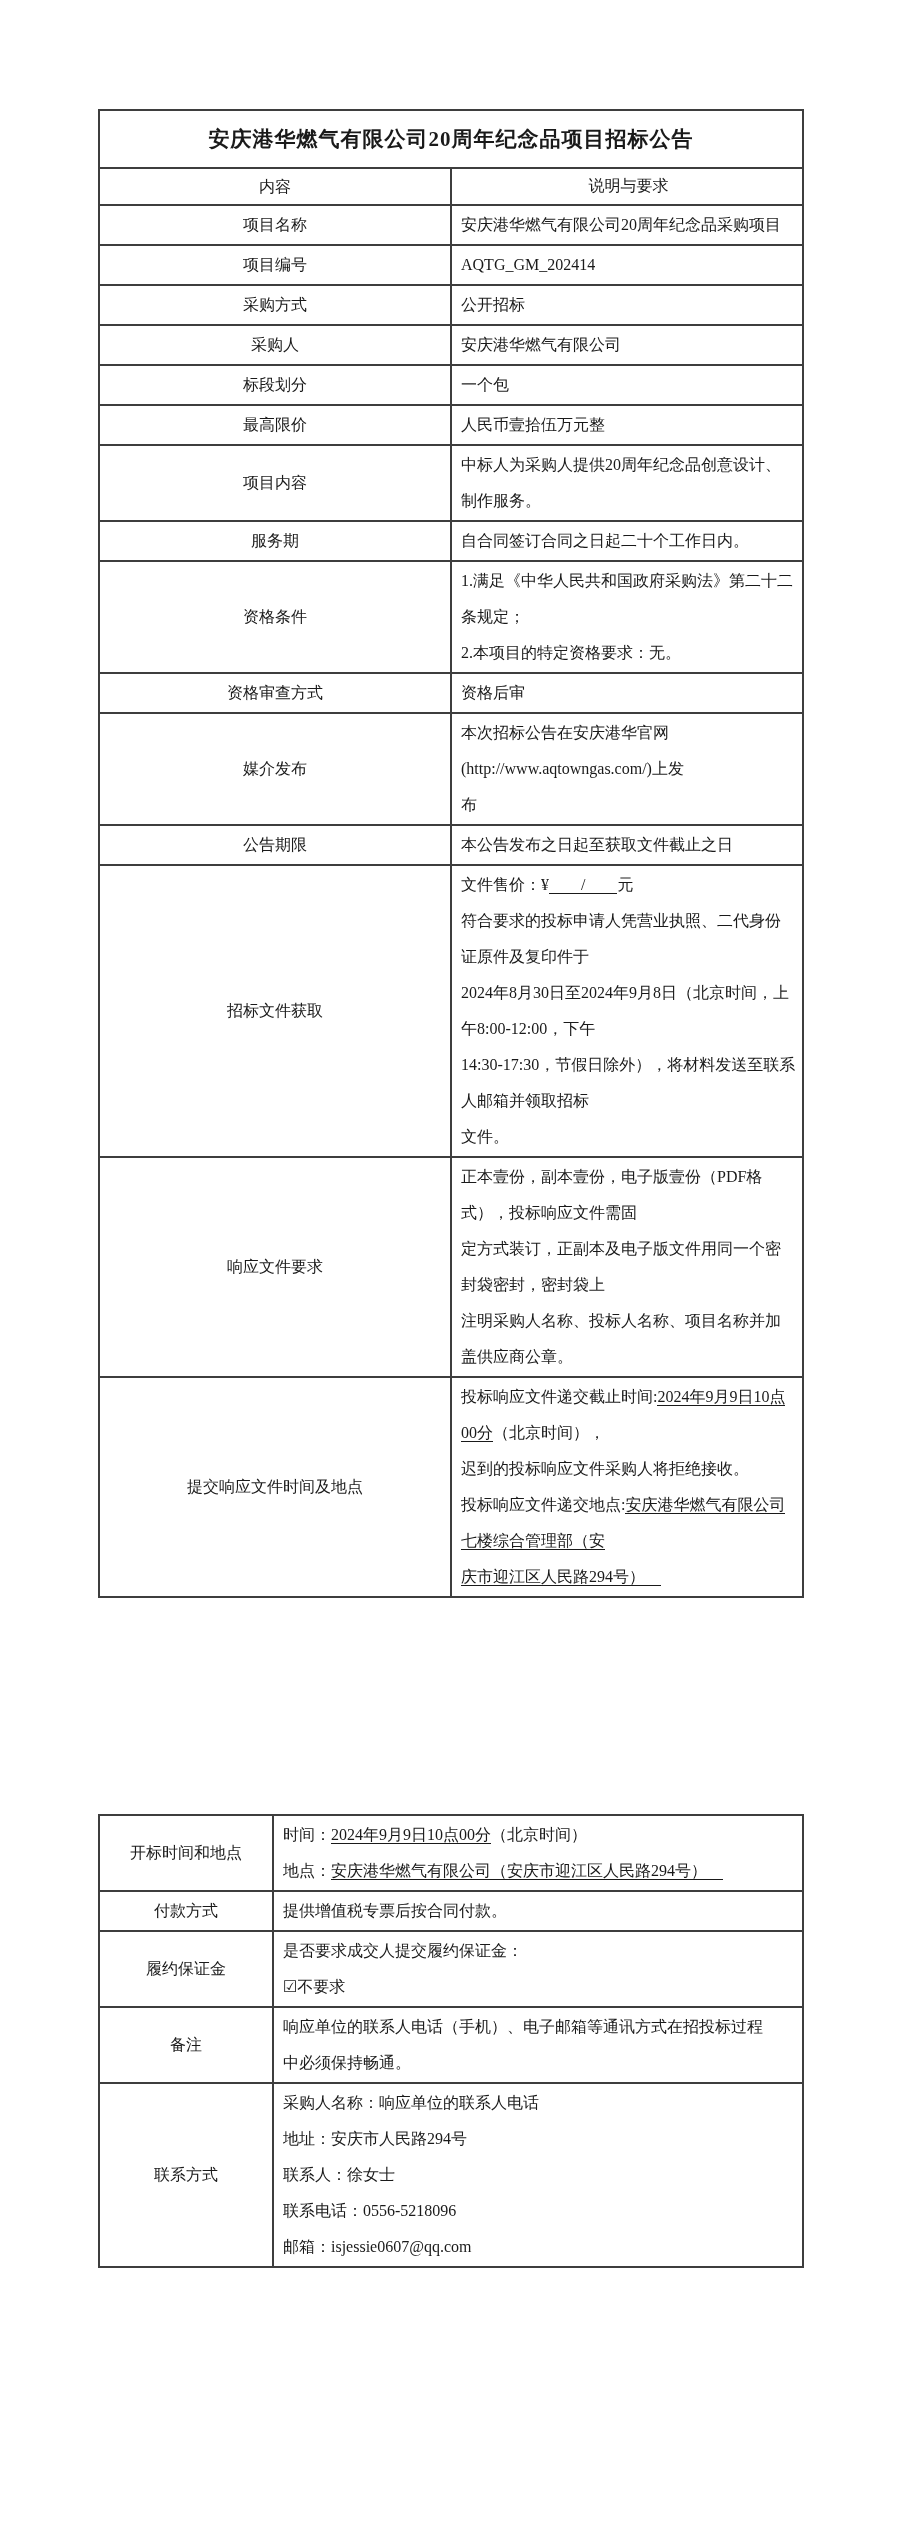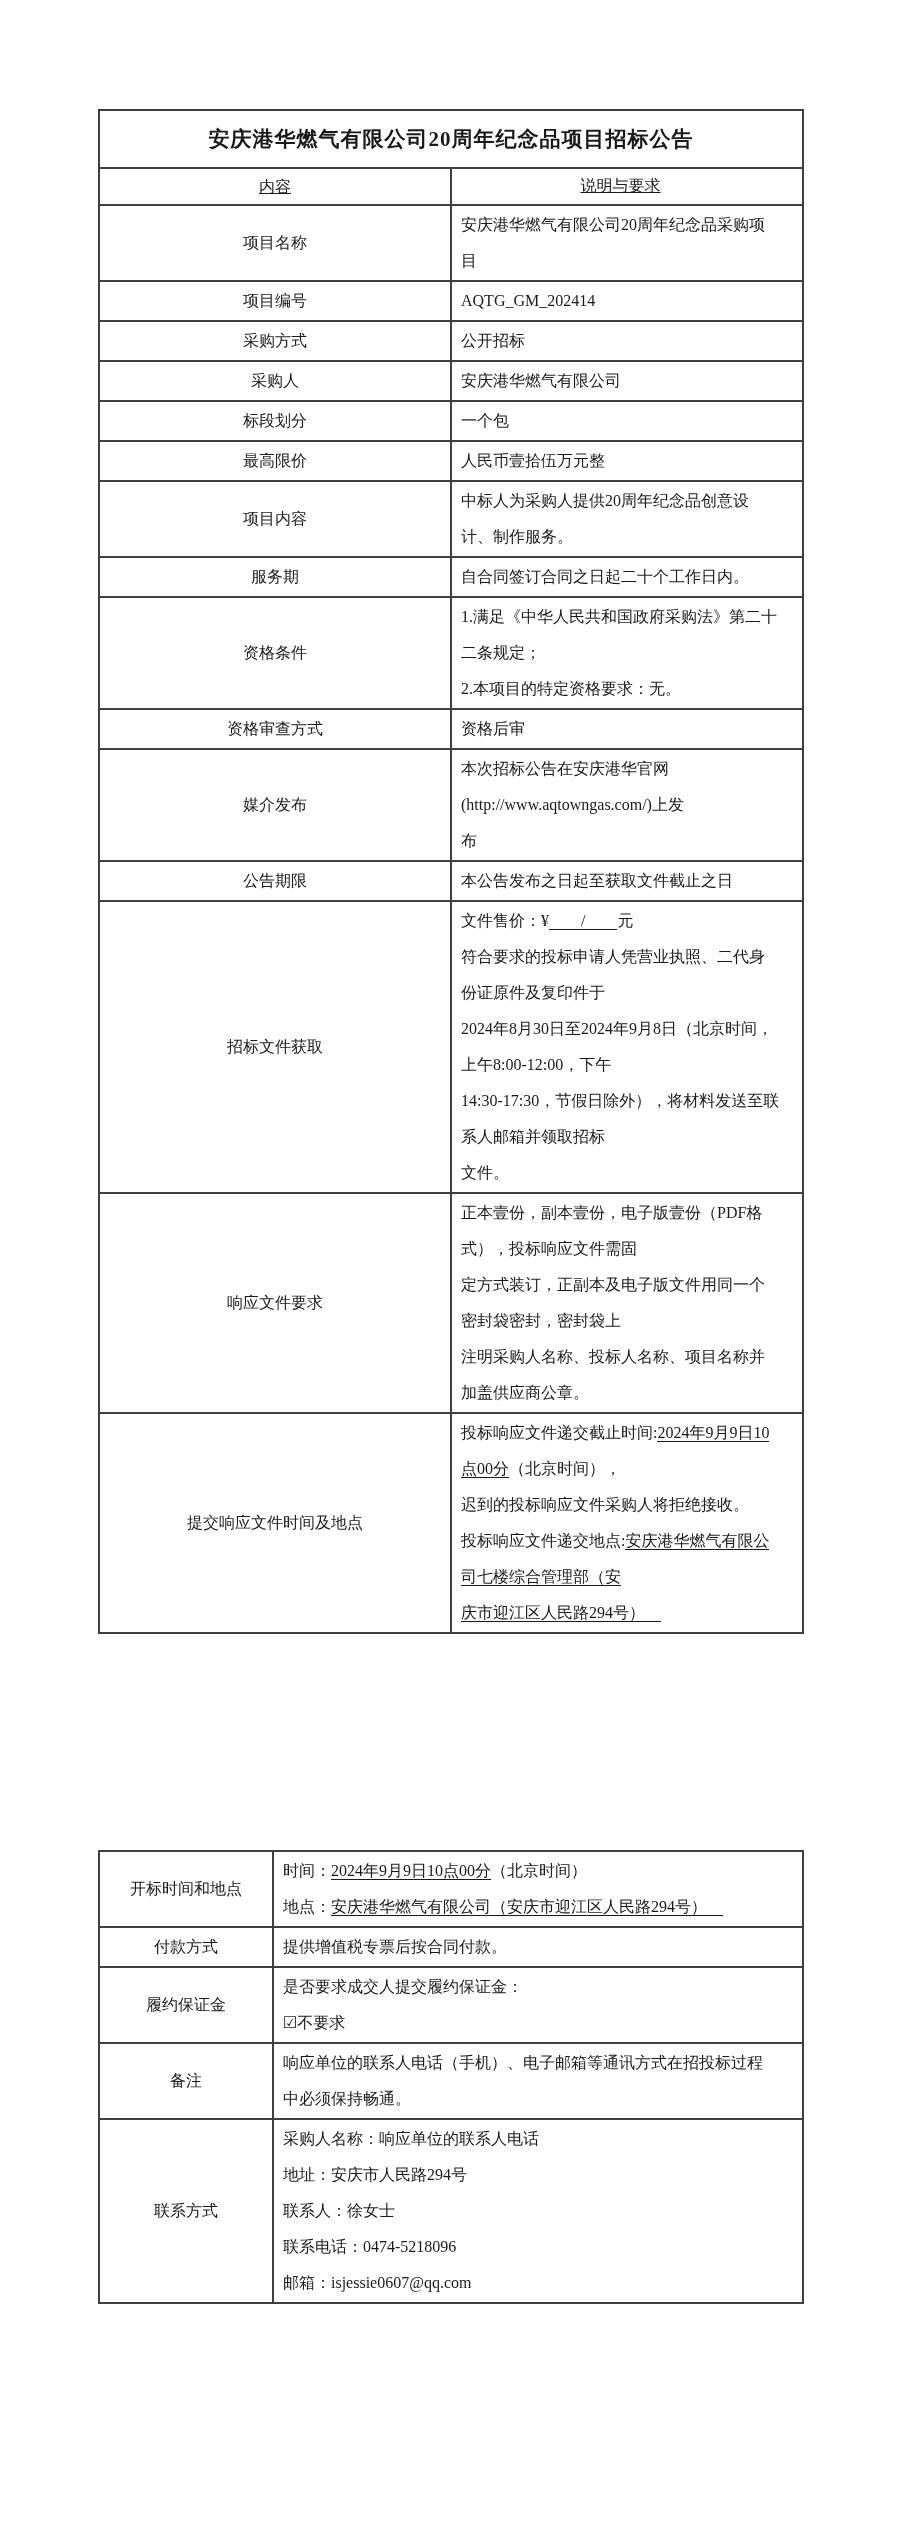--- a/index.html
+++ b/index.html
@@ -27,30 +27,30 @@
     vertical-align: middle;
     font-size: 16px;
   }
   tr.title-row td {
     height: 53px;
     text-align: center;
     font-weight: bold;
     font-size: 21px;
     letter-spacing: 1px;
   }
-  tr.header-row td { height: 37px; text-decoration: underline; }
+  tr.header-row td { height: 37px; }
   td.label-cell {
     width: 174px;
     text-align: center;
     line-height: 26px;
     padding: 2px 12px;
   }
   td.value-cell {
     text-align: left;
-    padding: 1px 22px 1px 9px;
+    padding: 1px 6px 1px 9px;
   }
   td.header-center { text-align: center; }
 
   .line { line-height: 36px; min-height: 36px; }
   .line span { white-space: pre-wrap; }
   .u { border-bottom: 1px solid #1a1a1a; }
   .icon-glyph { font-family: "DejaVu Sans", sans-serif; font-weight: bold; }
 </style>
 </head>
 <body>
@@ -198,20 +198,20 @@
             <div class="line"><span>响应单位的联系人电话（手机）、电子邮箱等通讯方式在招投标过程</span></div>
             <div class="line"><span>中必须保持畅通。</span></div>
           </td>
         </tr>
         <tr>
           <td class="label-cell">联系方式</td>
           <td class="value-cell">
             <div class="line"><span>采购人名称：响应单位的联系人电话</span></div>
             <div class="line"><span>地址：安庆市人民路294号</span></div>
             <div class="line"><span>联系人：徐女士</span></div>
-            <div class="line"><span>联系电话：0474-5218096</span></div>
+            <div class="line"><span>联系电话：0556-5218096</span></div>
             <div class="line"><span>邮箱：isjessie0607@qq.com</span></div>
           </td>
         </tr>
       </tbody>
   </table>
 
 </div>
 
 </body></html>

